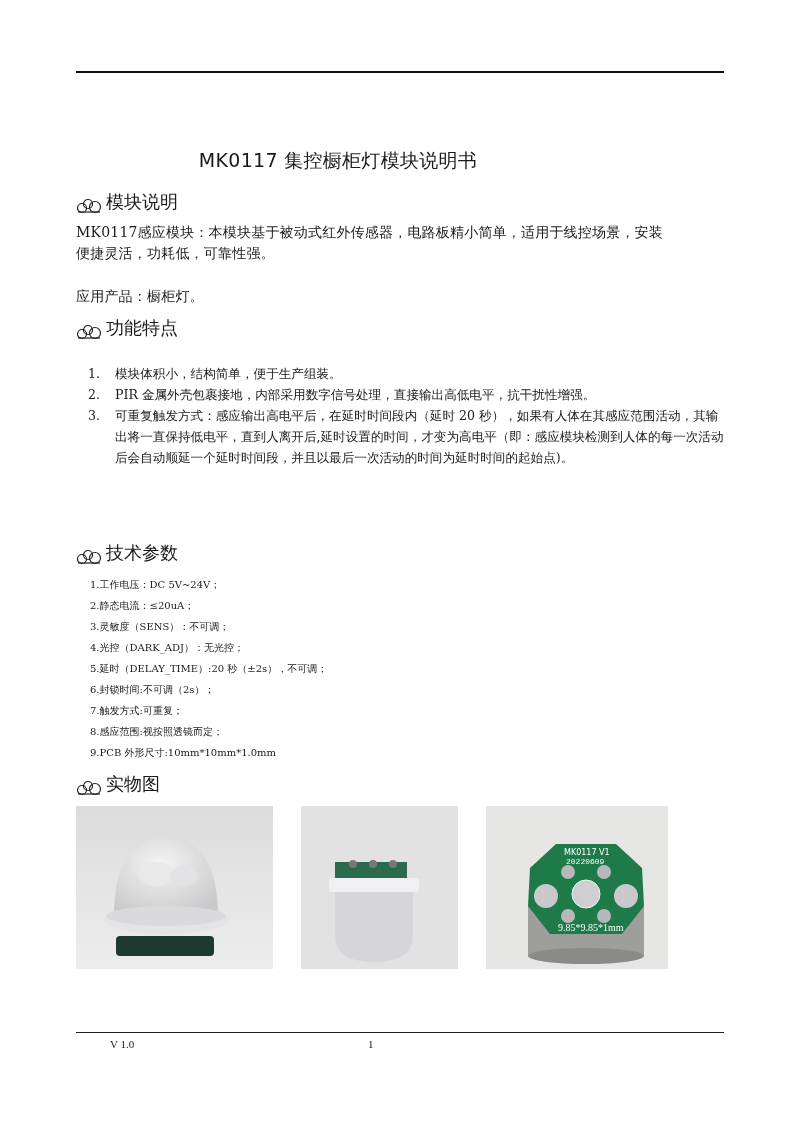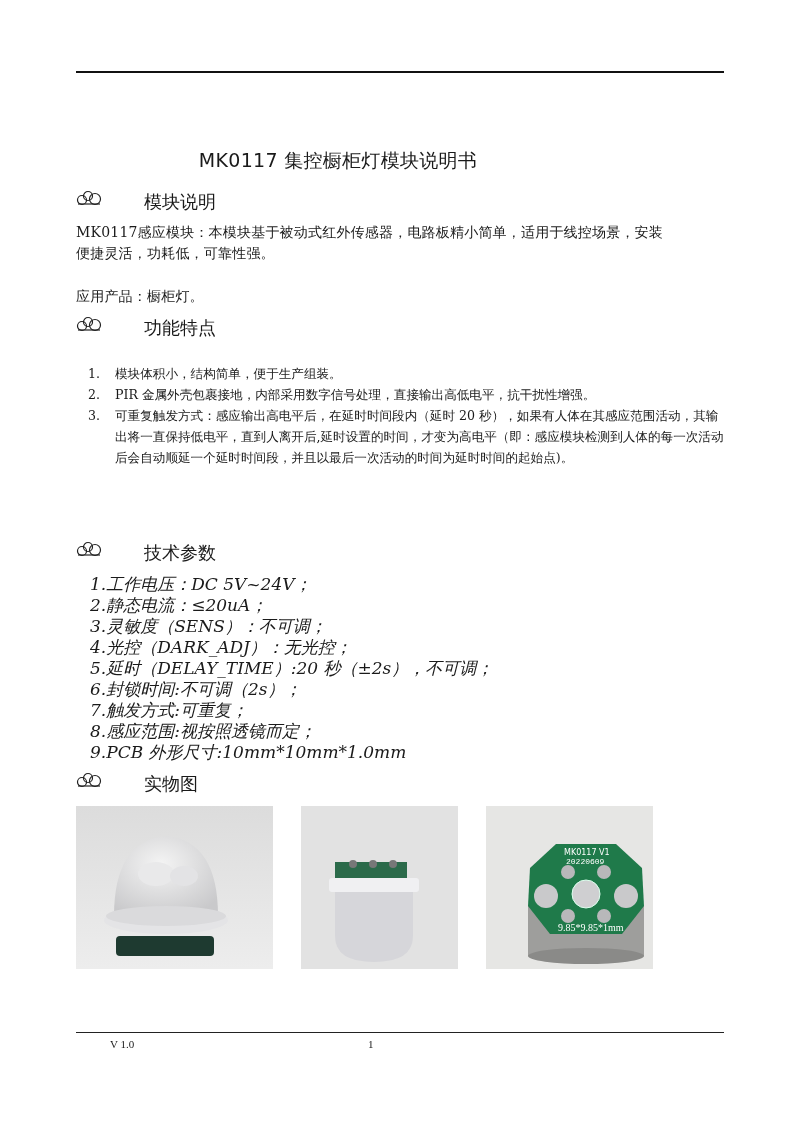--- a/index.html
+++ b/index.html
@@ -2,28 +2,28 @@
 <html><head>
   <meta charset="utf-8">
   <style>
     html, body { margin:0; padding:0; background:#ffffff; }
     body { width:800px; height:1131px; position:relative; overflow:hidden;
            font-family:"DejaVu Serif","Liberation Serif",serif; color:#1a1a1a; }
     .rule-top { position:absolute; left:76px; top:71px; width:648px; height:2px; background:#111; }
     .rule-bottom { position:absolute; left:76px; top:1032px; width:648px; height:1px; background:#222; }
     .title { position:absolute; left:0; width:676px; top:148px; text-align:center;
              font-family:"DejaVu Sans","Liberation Sans",sans-serif; font-size:19px; letter-spacing:0.3px; }
-    .h2 { position:absolute; left:76px; display:flex; align-items:flex-start;
-          font-size:18px; font-family:"DejaVu Sans","Liberation Sans",sans-serif;gap:38px; }
+    .h2 { position:absolute; left:76px; display:flex; align-items:flex-end;
+          font-size:18px; font-family:"DejaVu Sans","Liberation Sans",sans-serif; }
     .h2 svg { width:28px; height:16px; margin-right:2px; }
     .para { position:absolute; left:76px; width:650px; font-size:14px; line-height:21px; letter-spacing:0.2px; }
     .flist { position:absolute; left:88px; width:640px; margin:0; padding:0; list-style:none; font-size:12.6px; line-height:21px; }
     .flist li { display:flex; }
     .flist .num { width:27px; flex:none; }
-    .plist { position:absolute; left:90px; margin:0; padding:0; list-style:none; font-size:17px; line-height:21px;font-style:italic; }
+    .plist { position:absolute; left:90px; margin:0; padding:0; list-style:none; font-size:10px; line-height:21px; }
     .photo { position:absolute; top:806px; height:163px; overflow:hidden; }
     .footer-text { position:absolute; top:1038px; font-size:11px; font-family:"Liberation Serif",serif; }
   </style>
 </head>
 <body>
 
 <div class="rule-top"></div>
 
 <div class="title">MK0117 集控橱柜灯模块说明书</div>
 
@@ -132,21 +132,21 @@
     <rect width="157" height="163" fill="#e2e2e2"></rect>
     <rect x="34" y="56" width="72" height="16" fill="#2b6a4a"></rect>
     <circle cx="52" cy="58" r="4" fill="#777"></circle>
       <circle cx="72" cy="58" r="4" fill="#777"></circle>
       <circle cx="92" cy="58" r="4" fill="#777"></circle>
     <rect x="28" y="72" width="90" height="14" rx="3" fill="#f0f0f2"></rect>
     <path d="M34 86 L112 86 L112 130 Q112 156 73 156 Q34 156 34 130 Z" fill="#d6d6da"></path>
   </svg>
 </div>
 
-<div class="photo" style="left:486px; width:167px;">
+<div class="photo" style="left:486px; width:182px;">
   <svg width="199" height="163" viewBox="0 0 199 163">
     <rect width="199" height="163" fill="#e6e6e4"></rect>
     <rect x="42" y="100" width="116" height="50" fill="#9e9e9c"></rect>
     <ellipse cx="100" cy="150" rx="58" ry="8" fill="#8a8a88"></ellipse>
     <polygon points="70,38 130,38 156,62 158,100 136,128 64,128 42,100 44,62" fill="#1f7a4a"></polygon>
     <circle cx="60" cy="90" r="12" fill="#c9c9cb"></circle>
     <circle cx="100" cy="88" r="14" fill="#cfcfd1" stroke="#dfe" stroke-width="1"></circle>
     <circle cx="140" cy="90" r="12" fill="#c9c9cb"></circle>
     <circle cx="82" cy="66" r="7" fill="#b8b8ba"></circle>
       <circle cx="118" cy="66" r="7" fill="#b8b8ba"></circle>

